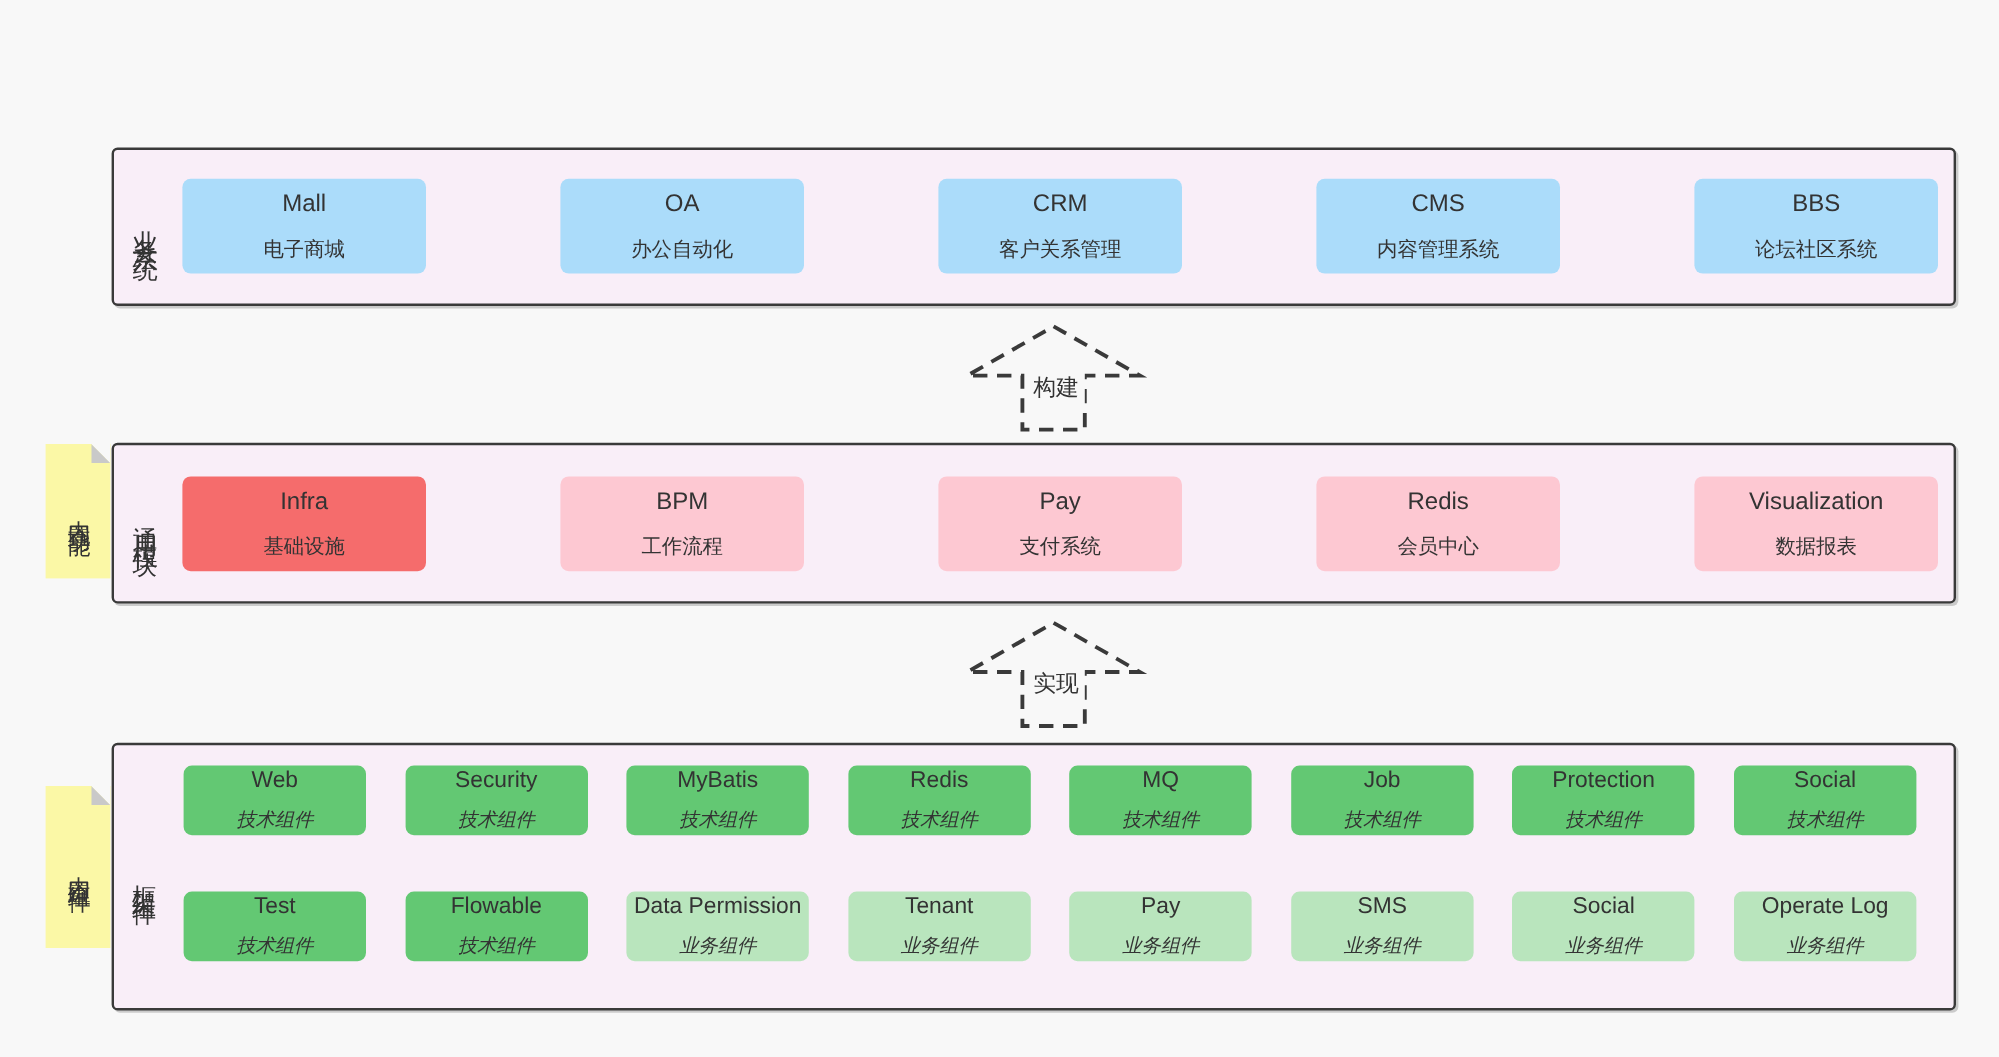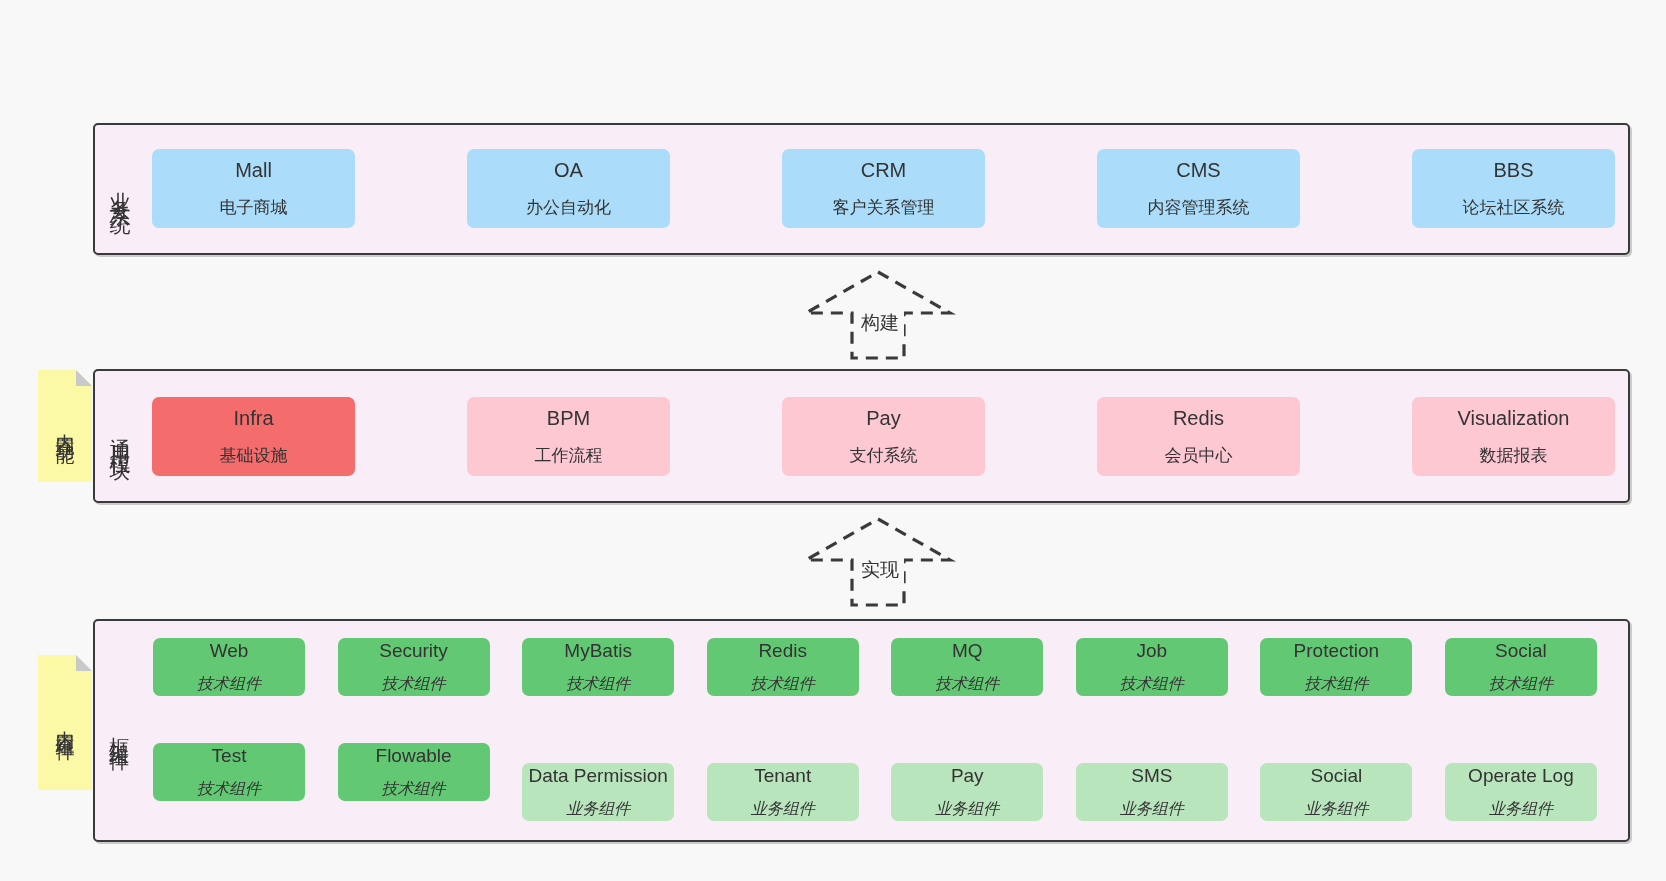--- a/index.html
+++ b/index.html
@@ -40,21 +40,21 @@
   .row6 .box{width:203px;height:79px;}
   .row8 .box{width:152px;height:58px;line-height:1.28;}
   .box .en{font-size:20px;}
   .box .cn{font-size:17px;}
   .row8 .box .en{font-size:19px;}
   .row8 .box .cn{font-size:16px;font-style:italic;}
   .blue{background:var(--blue,#abdcfa);}
   .red{background:var(--red,#f56c6c);}
   .pink{background:var(--pink,#fdc8d2);}
   .green{background:var(--green,#63c873);}
-  .light{background:var(--light_green,#b9e5bd);margin-top:20px;}
+  .light{background:var(--light_green,#b9e5bd);}
   .note{
     position:absolute;left:38px;width:54px;z-index:3;
     background:var(--note_yellow,#fbf8a6);
     display:flex;align-items:center;justify-content:center;
   }
   .note-modules{top:370px;height:112px;}
   .note-components{top:655px;height:135px;}
   .note .fold-bg{
     position:absolute;top:0;right:0;width:16px;height:16px;
     background:var(--page_bg,#f8f8f8);

